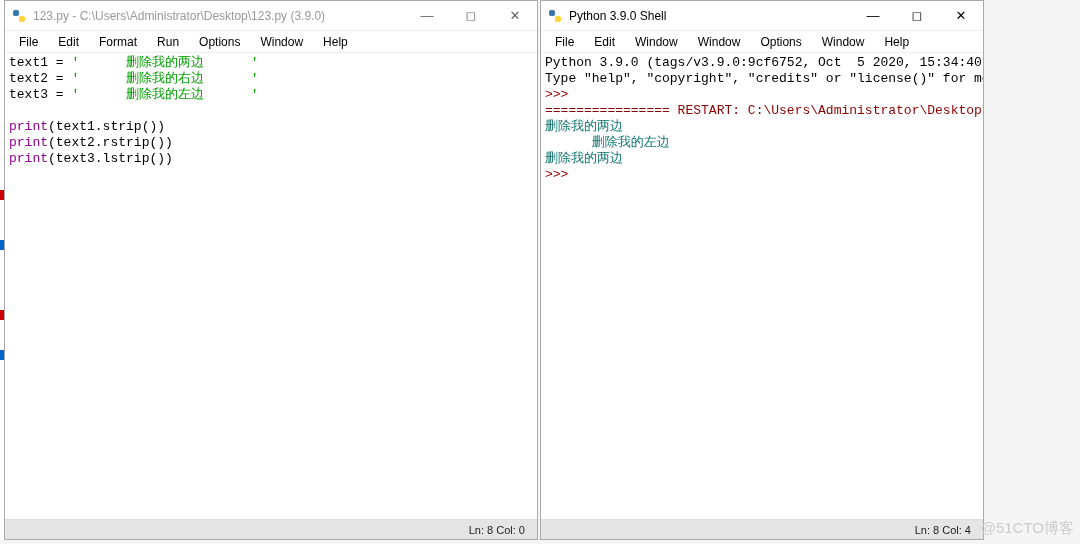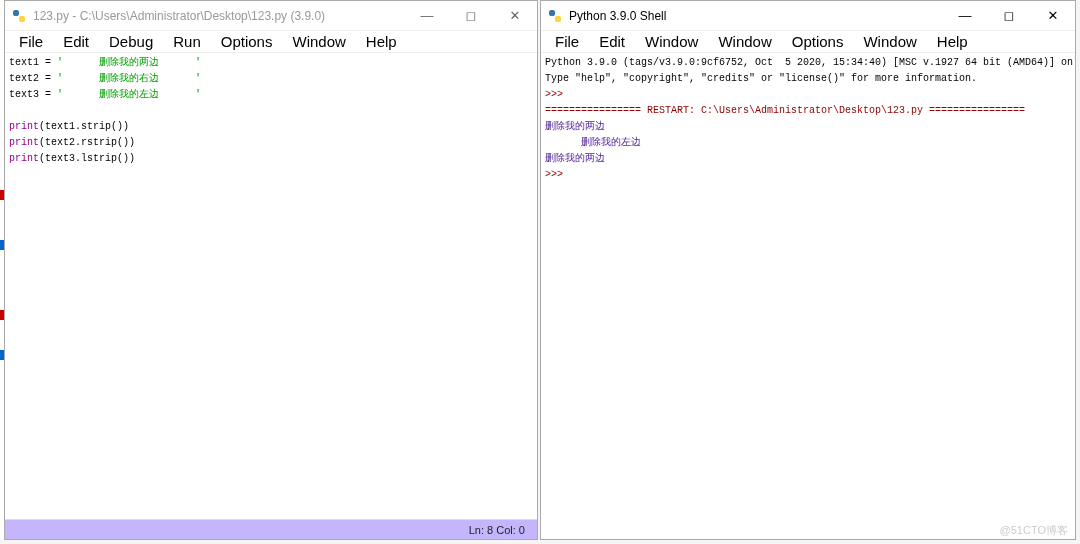--- a/index.html
+++ b/index.html
@@ -13,21 +13,21 @@
       overflow: hidden;
     }
     .window {
       position: absolute;
       background: #fff;
       border: 1px solid #aaa;
       display: flex;
       flex-direction: column;
     }
     .window-left { left: 4px; top: 0; width: 534px; height: 540px; }
-    .window-right { left: 540px; top: 0; width: 536px; height: 540px; }
+    .window-right { left: 540px; top: 0; width: 444px; height: 540px; }
     .titlebar {
       height: 30px;
       background: #fff;
       display: flex;
       align-items: center;
       padding-left: 6px;
       color: #999;
       border-bottom: 1px solid #eee;
     }
     .window-right .titlebar { color: #000; }
@@ -39,47 +39,47 @@
     .window-controls { display: flex; }
     .win-btn {
       width: 44px; height: 30px;
       display: flex; align-items: center; justify-content: center;
       color: #666; font-size: 13px; cursor: pointer;
     }
     .window-right .win-btn { color: #000; }
     .menubar {
       height: 22px; display: flex; align-items: center;
       padding: 0 4px; border-bottom: 1px solid #eee;
-      font-size: 15px; color: #000; gap: 0;
+      font-size: 12px; color: #000; gap: 0;
       background: #fff;
     }
     .menu-item { padding: 2px 10px; cursor: pointer; }
     .editor {
       flex: 1; background: #fff; padding: 2px 4px;
-      font-family: "Courier New", monospace; font-size: 10px;
+      font-family: "Courier New", monospace; font-size: 13px;
       line-height: 16px; overflow: auto; white-space: pre;
     }
     .statusbar {
       height: 20px; border-top: 1px solid #ddd;
       display: flex; justify-content: flex-end; align-items: center;
       padding-right: 12px; font-size: 11px; color: #222;
-      background: #c4b5fd;
+      background: #e5e5e5;
     }
     .tok-var { color: #000; }
     .tok-op { color: #000; }
     .tok-str { color: #00a000; }
     .tok-func { color: #900090; }
     .tok-paren { color: #000; }
     .shell-info { color: #000; }
     .shell-prompt { color: #8b0000; }
     .shell-restart { color: #8b0000; }
-    .shell-out { color: #4c1d95; }
+    .shell-out { color: #0f766e; }
     .watermark {
-      position: absolute; bottom: 6px; right: 12px;
-      color: #ccc; font-size: 11px; z-index: 10;
+      position: absolute; bottom: 6px; right: 6px;
+      color: #ccc; font-size: 15px; z-index: 10;
     }
     .left-strip {
       position: absolute; left: 0; top: 0; width: 4px; height: 540px;
       background: #fff;
     }
     .strip-dot { width:4px; height:10px; }
     .dred { background:#c00; } .dblu { background:#06c; }
   </style>
 </head>
 <body>
@@ -103,21 +103,21 @@
     <span class="title-text">123.py - C:\Users\Administrator\Desktop\123.py (3.9.0)</span>
     <div class="window-controls">
       <div class="win-btn">—</div>
       <div class="win-btn">◻</div>
       <div class="win-btn">✕</div>
     </div>
   </div>
   <div class="menubar">
     <span class="menu-item">File</span>
     <span class="menu-item">Edit</span>
-    <span class="menu-item">Debug</span>
+    <span class="menu-item">Format</span>
     <span class="menu-item">Run</span>
     <span class="menu-item">Options</span>
     <span class="menu-item">Window</span>
     <span class="menu-item">Help</span>
   </div>
   <div class="editor"><span class="tok-var">text1 </span><span class="tok-op">= </span><span class="tok-str">'      删除我的两边      '</span>
 <span class="tok-var">text2 </span><span class="tok-op">= </span><span class="tok-str">'      删除我的右边      '</span>
 <span class="tok-var">text3 </span><span class="tok-op">= </span><span class="tok-str">'      删除我的左边      '</span>
 
 <span class="tok-func">print</span><span class="tok-paren">(text1.strip())</span>
@@ -155,15 +155,18 @@
   </div>
   <div class="editor"><span class="shell-info">Python 3.9.0 (tags/v3.9.0:9cf6752, Oct  5 2020, 15:34:40) [MSC v.1927 64 bit (AMD64)] on win32</span>
 <span class="shell-info">Type "help", "copyright", "credits" or "license()" for more information.</span>
 <span class="shell-prompt">&gt;&gt;&gt; </span>
 <span class="shell-restart">================ RESTART: C:\Users\Administrator\Desktop\123.py ================</span>
 <span class="shell-out">删除我的两边</span>
 <span class="shell-out">      删除我的左边</span>
 <span class="shell-out">删除我的两边      </span>
 <span class="shell-prompt">&gt;&gt;&gt; </span>
 </div>
+  <div class="statusbar">
+    <span>Ln: 8  Col: 4</span>
+  </div>
 </div>
 
 <div class="watermark">@51CTO博客</div>
 
 </body></html>

